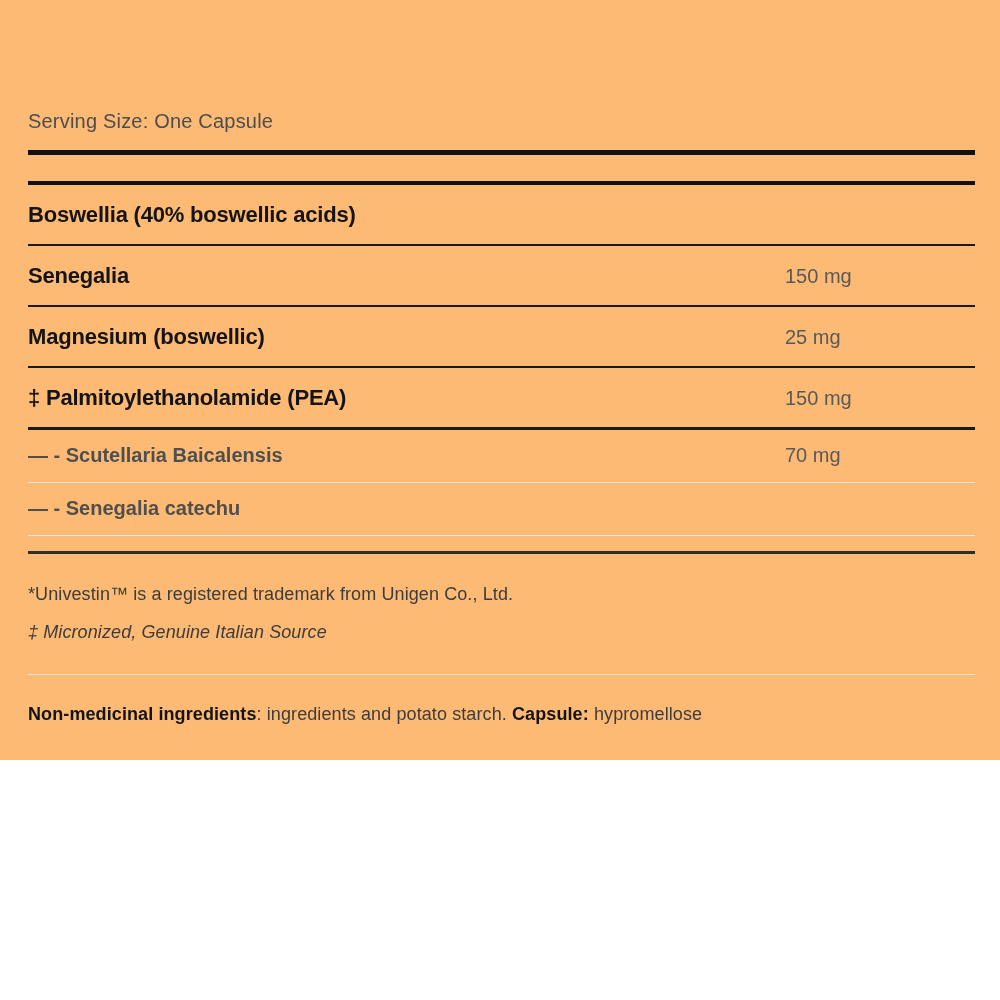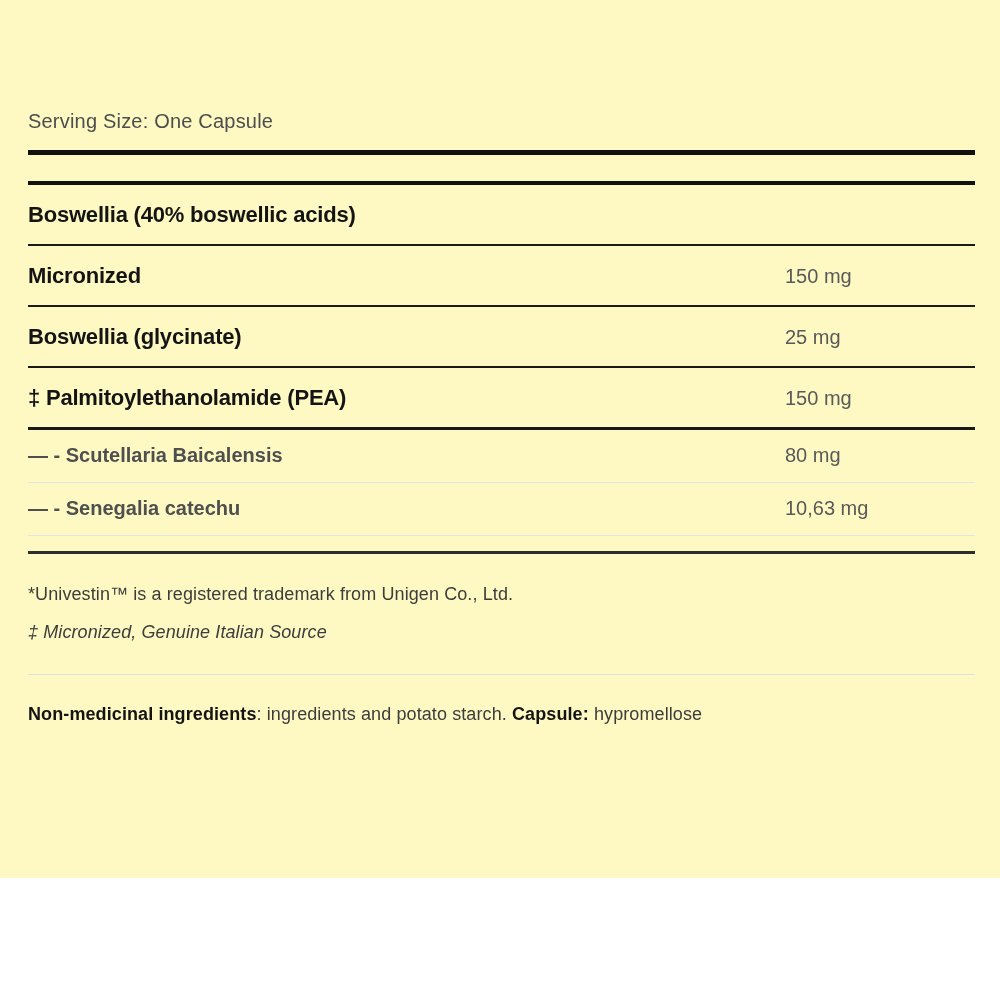--- a/index.html
+++ b/index.html
@@ -4,22 +4,22 @@
 <style>
   html, body {
     margin: 0;
     padding: 0;
     background: #ffffff;
     font-family: "Liberation Sans", "DejaVu Sans", sans-serif;
   }
   .page {
     position: relative;
     width: 1000px;
-    height: 878px;
-    background: #fef9c3;
+    height: 760px;
+    background: #fdba74;
     overflow: hidden;
   }
   .label-container {
     position: absolute;
     left: 28px;
     top: 110px;
     width: 947px;
   }
   .serving-size {
     font-size: 20px;
@@ -122,43 +122,42 @@
     <div class="rule-thick"></div>
     <div class="rule-thick second"></div>
 
     <div class="ing-table">
 
       <div class="ing-row main">
         <div class="ing-name">Boswellia (40% boswellic acids)</div>
       </div>
 
       <div class="ing-row main">
-        <div class="ing-name">Micronized</div>
+        <div class="ing-name">Senegalia</div>
         <div class="ing-amount">150 mg</div>
       </div>
 
       <div class="ing-row main">
-        <div class="ing-name">Boswellia (glycinate)</div>
+        <div class="ing-name">Magnesium (boswellic)</div>
         <div class="ing-amount">25 mg</div>
       </div>
 
       <div class="ing-row main thick-after">
         <div class="ing-name">‡ Palmitoylethanolamide (PEA)</div>
         <div class="ing-amount">150 mg</div>
       </div>
 
 
       <div class="ing-row sub">
         <div class="ing-name">— - Scutellaria Baicalensis</div>
-        <div class="ing-amount">80 mg</div>
+        <div class="ing-amount">70 mg</div>
       </div>
 
       <div class="ing-row sub">
         <div class="ing-name">— - Senegalia catechu</div>
-        <div class="ing-amount">10,63 mg</div>
       </div>
 
     </div>
 
     <div class="rule-bottom"></div>
 
     <div class="footnote first">*Univestin™ is a registered trademark from Unigen Co., Ltd.</div>
     <div class="footnote second">‡ Micronized, Genuine Italian Source</div>
 
     <div class="rule-light"></div>

